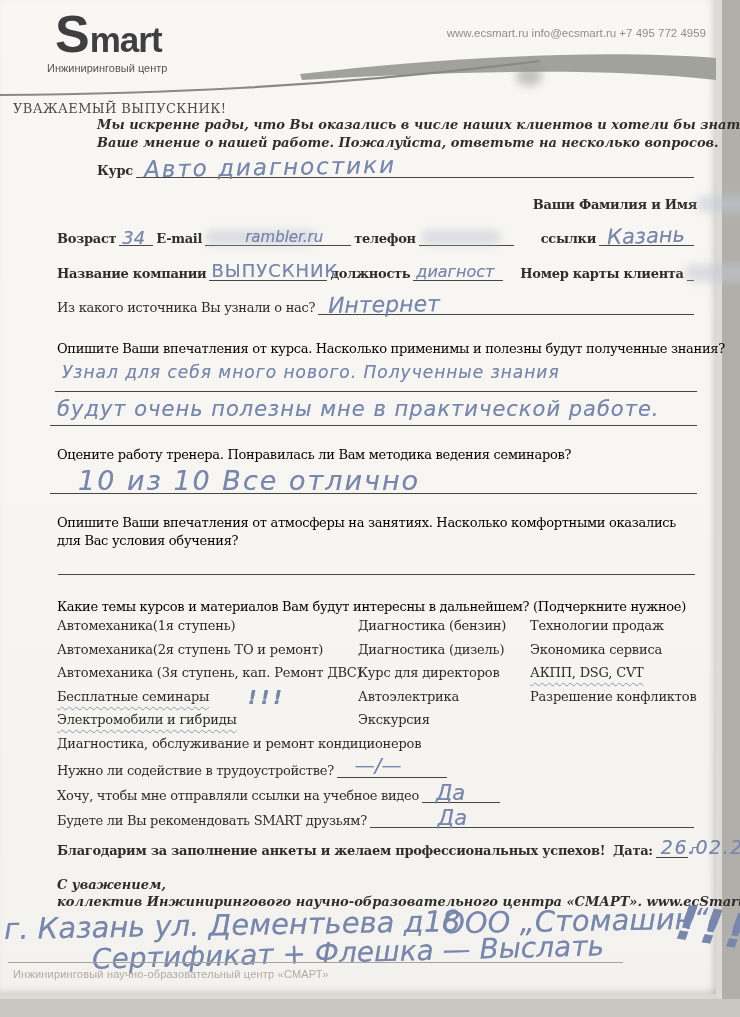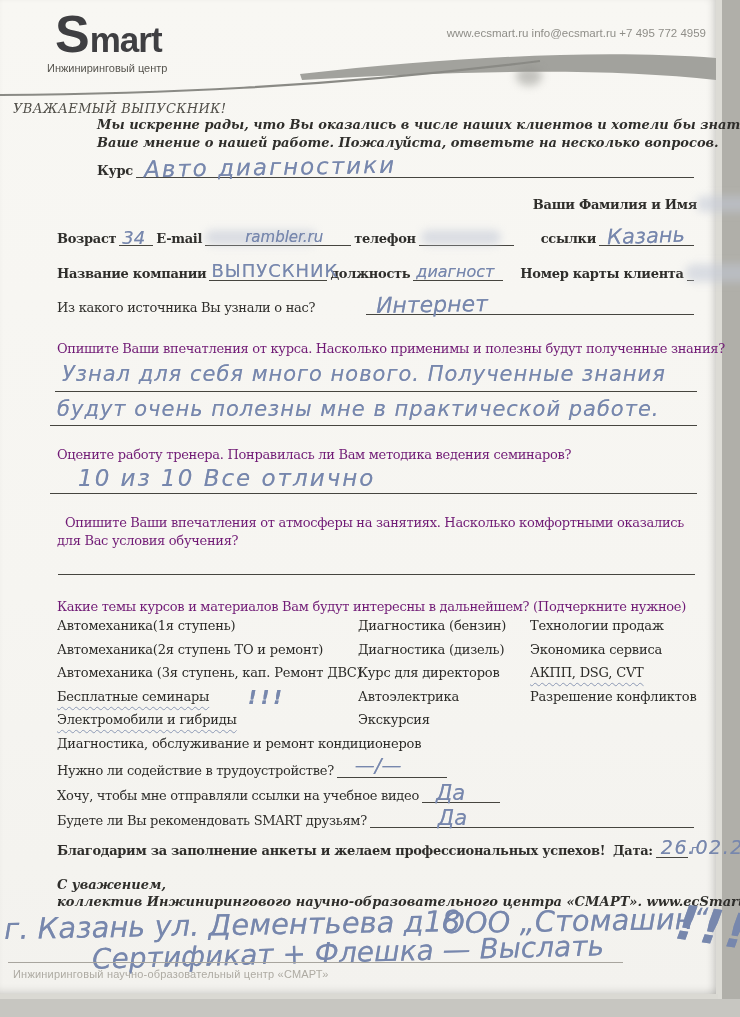--- a/index.html
+++ b/index.html
@@ -7,24 +7,24 @@
         font-family:"DejaVu Serif",serif;}
   #bg-bottom{position:absolute;left:0;top:999px;width:740px;height:18px;background:#c7c6c1;}
   #edge-right{position:absolute;left:716px;top:0;width:6px;height:999px;background:#dcdbd5;}
   #edge-bottom{position:absolute;left:0;top:994px;width:718px;height:5px;background:#dad9d3;}
   #paper{position:absolute;left:0;top:0;width:716px;height:994px;
          background:linear-gradient(180deg,#f8f7f3 0%,#f6f5f1 60%,#f3f2ee 100%);
          box-shadow:inset -7px 0 9px -5px rgba(0,0,0,.18), inset 0 -7px 9px -5px rgba(0,0,0,.14);}
   .abs{position:absolute;}
   
   .pr{color:#2f2e2b;font-size:13px;white-space:nowrap;}
-  .q{letter-spacing:-0.3px;color:#701a75;}
+  .q{letter-spacing:-0.3px;color:#000000;}
   .b{font-weight:bold;}
   .it{font-style:italic;}
-  .grey{color:#504e48;font-style:italic;}
+  .grey{color:#504e48;}
   
   .frow{position:absolute;display:flex;align-items:flex-end;font-size:13px;color:#2f2e2b;}
   .lbl{white-space:nowrap;letter-spacing:-0.3px;}
   .ul{position:relative;height:1.15em;border-bottom:1.4px solid #46453f;margin:0 3px;}
   .grow{flex:1;}
   
   .aline{position:absolute;height:0;border-top:1.4px solid #46453f;}
   .rule{position:absolute;height:0;border-top:1px solid #a8a59e;}
   
   .hw{font-family:"DejaVu Sans",sans-serif;font-style:italic;color:#7787ad;
@@ -115,38 +115,38 @@
     <span class="lbl b">должность</span>
     <span class="ul" style="width:90px;">
       <span class="hw" style="left:3px;bottom:0;font-size:16px;">диагност</span>
     </span>
     <span class="lbl b" style="margin-left:14px;">Номер карты клиента</span>
     <span class="ul grow">
       <span class="blur" style="left:-2px;bottom:-2px;width:80px;height:18px;"></span>
     </span>
   </div>
 
-  <div class="frow" style="left:57px;right:43px;top:299px;gap:48px;">
+  <div class="frow" style="left:57px;right:43px;top:299px;">
     <span class="lbl">Из какого источника Вы узнали о нас?</span>
     <span class="ul grow">
       <span class="hw" style="left:10px;font-size:22px;transform:rotate(-1deg);">Интернет</span>
     </span>
   </div>
 
   <div class="abs pr q" style="left:57px;top:341px;">Опишите Ваши впечатления от курса. Насколько применимы и полезны будут полученные знания?</div>
-  <div class="abs hw" style="left:62px;top:364px;font-size:21px;letter-spacing:1px;">Узнал для себя много нового. Полученные знания</div>
+  <div class="abs hw" style="left:62px;top:364px;font-size:17px;letter-spacing:1px;">Узнал для себя много нового. Полученные знания</div>
   <div class="aline" style="left:55px;top:391px;width:642px;"></div>
   <div class="abs hw" style="left:57px;top:399px;font-size:21px;letter-spacing:1px;">будут очень полезны мне в практической работе.</div>
   <div class="aline" style="left:50px;top:425px;width:647px;"></div>
 
   <div class="abs pr q" style="left:57px;top:447px;">Оцените работу тренера. Понравилась ли Вам методика ведения семинаров?</div>
-  <div class="abs hw" style="left:78px;top:467px;font-size:23px;letter-spacing:2px;">10 из 10    Все отлично</div>
+  <div class="abs hw" style="left:78px;top:467px;font-size:27px;letter-spacing:2px;">10 из 10    Все отлично</div>
   <div class="aline" style="left:50px;top:493px;width:647px;"></div>
 
-  <div class="abs pr q" style="left:57px;top:515px;margin-left:8px;">Опишите Ваши впечатления от атмосферы на занятиях. Насколько комфортными оказались</div>
+  <div class="abs pr q" style="left:57px;top:515px;">Опишите Ваши впечатления от атмосферы на занятиях. Насколько комфортными оказались</div>
   <div class="abs pr q" style="left:57px;top:533px;">для Вас условия обучения?</div>
   <div class="aline" style="left:58px;top:574px;width:637px;"></div>
 
   <div class="abs pr q" style="left:57px;top:599px;">Какие темы курсов и материалов Вам будут интересны в дальнейшем? (Подчеркните нужное)</div>
   <div class="tcol" style="left:57px;">
     <div>Автомеханика(1я ступень)</div>
     <div>Автомеханика(2я ступень ТО и ремонт)</div>
     <div>Автомеханика (3я ступень, кап. Ремонт ДВС)</div>
     <div class="wavy">Бесплатные семинары</div>
     <div class="wavy">Электромобили и гибриды</div>

